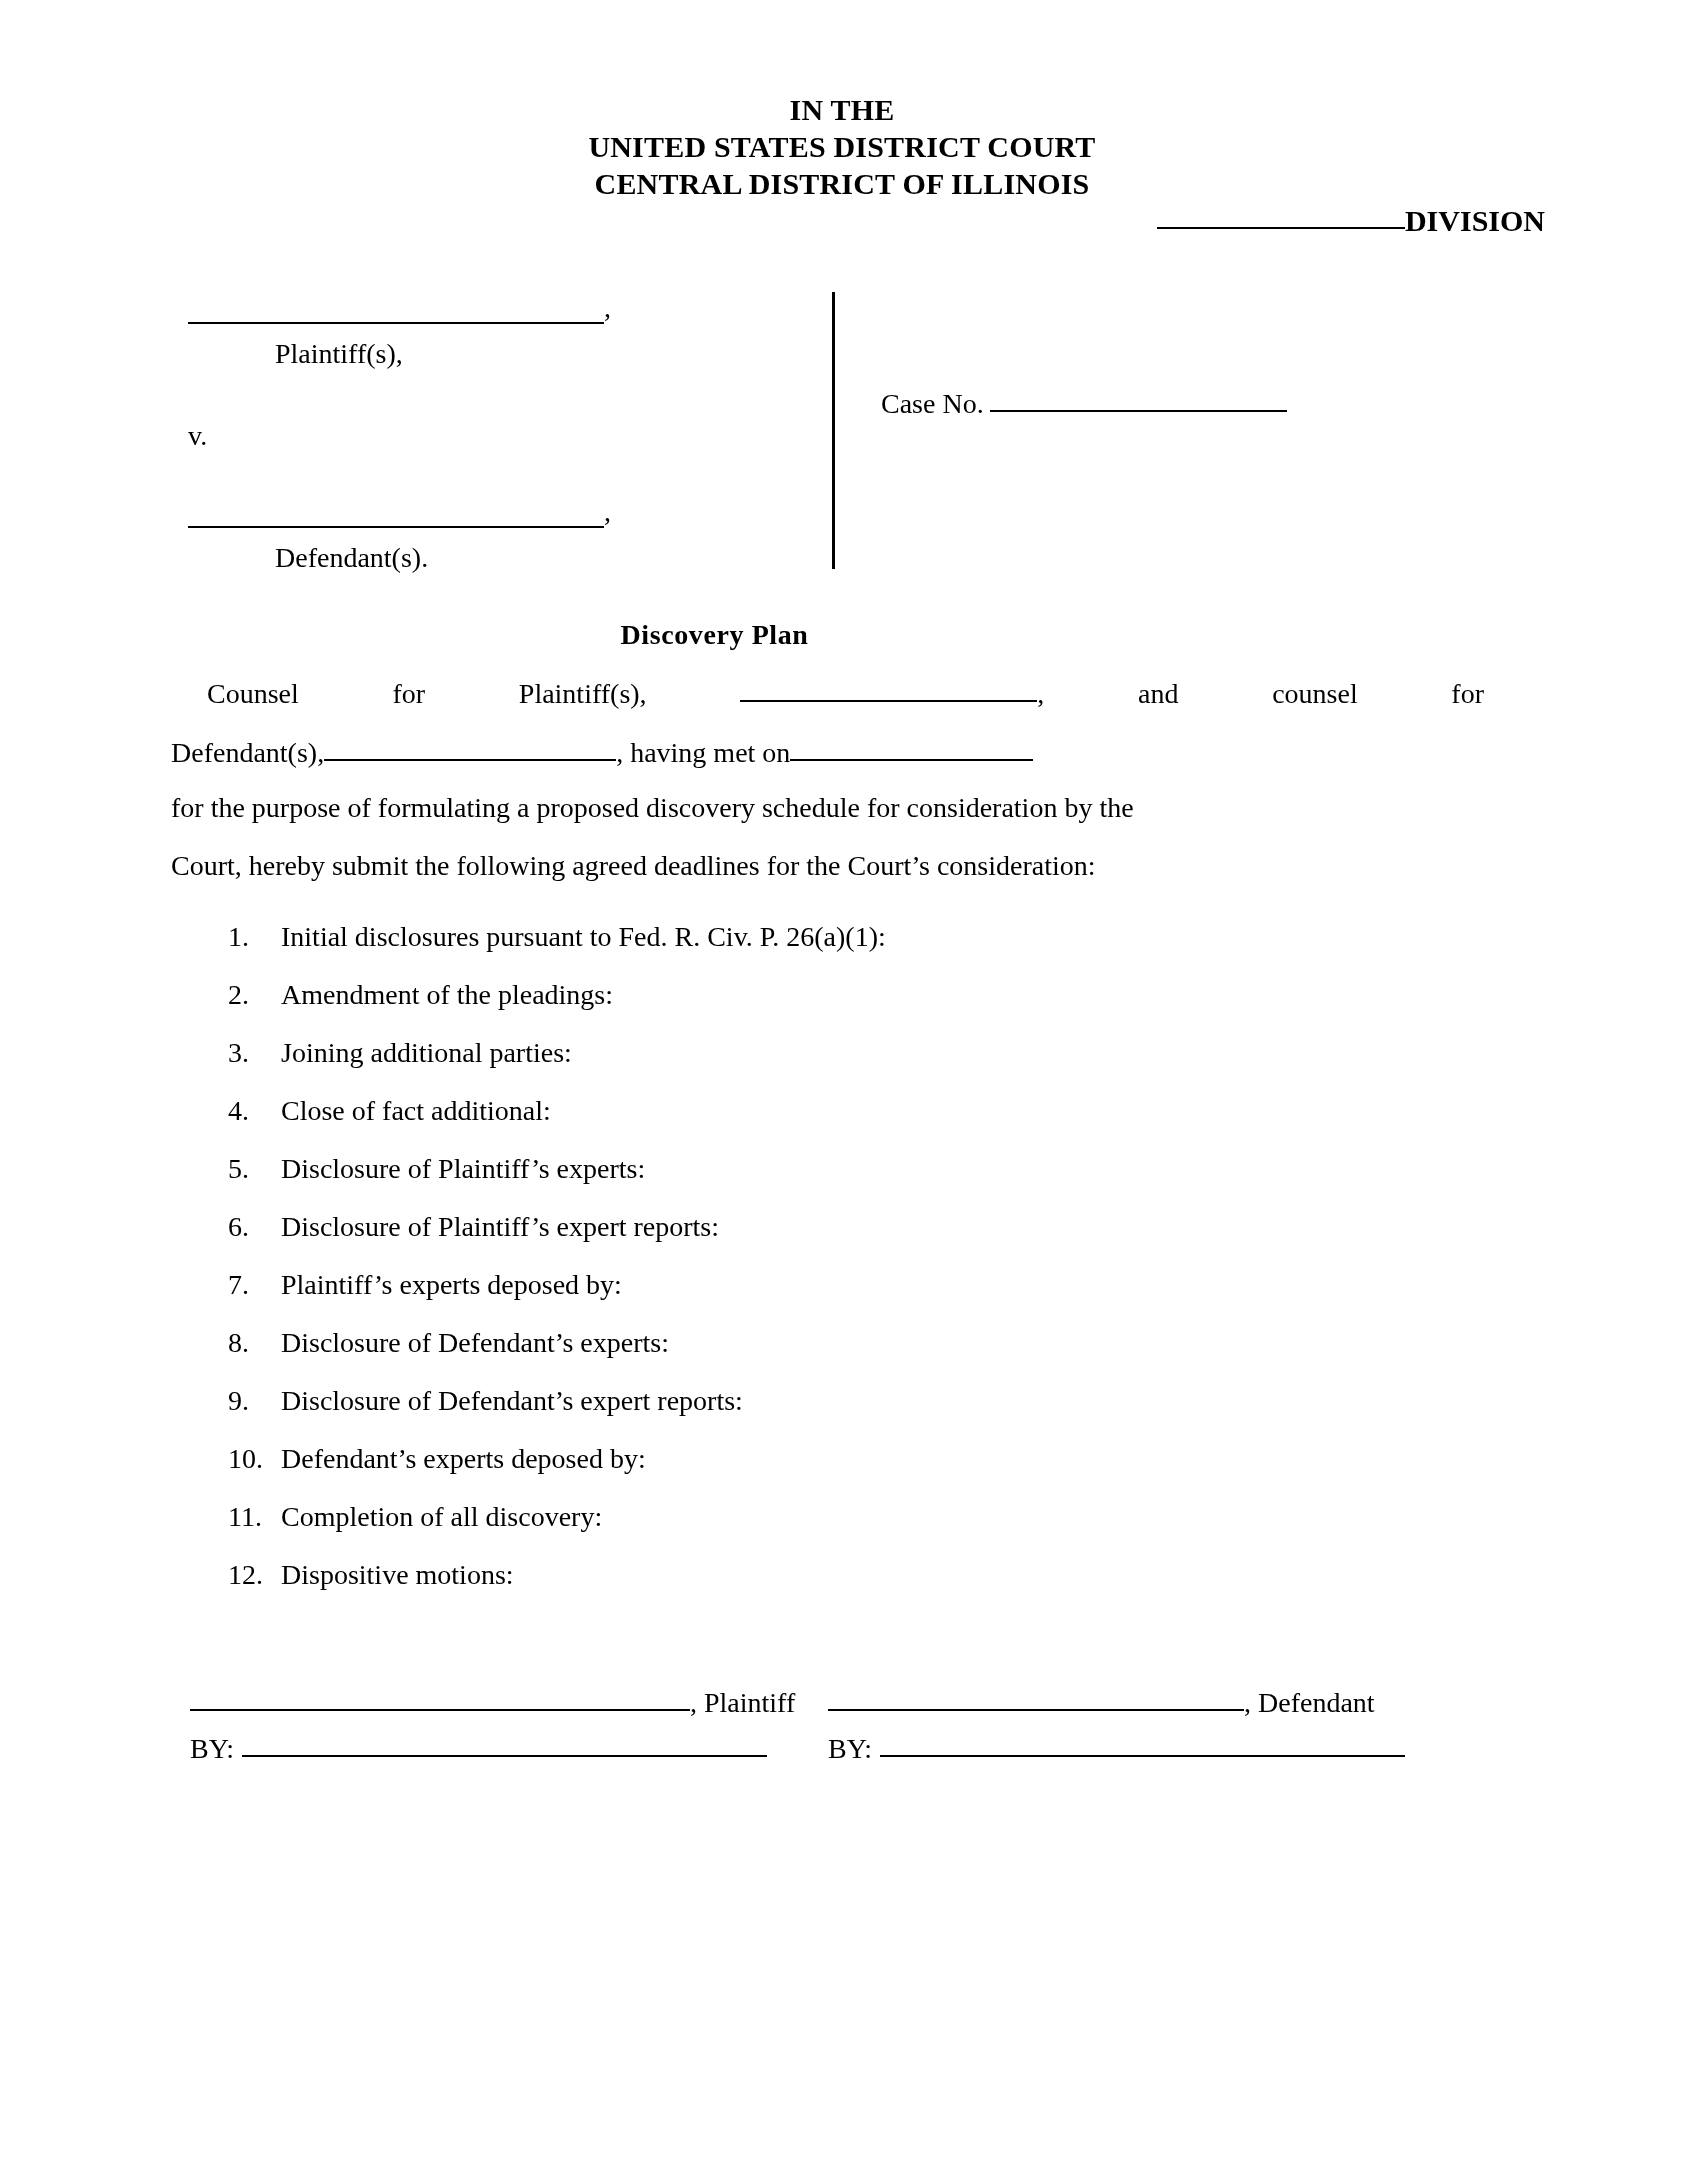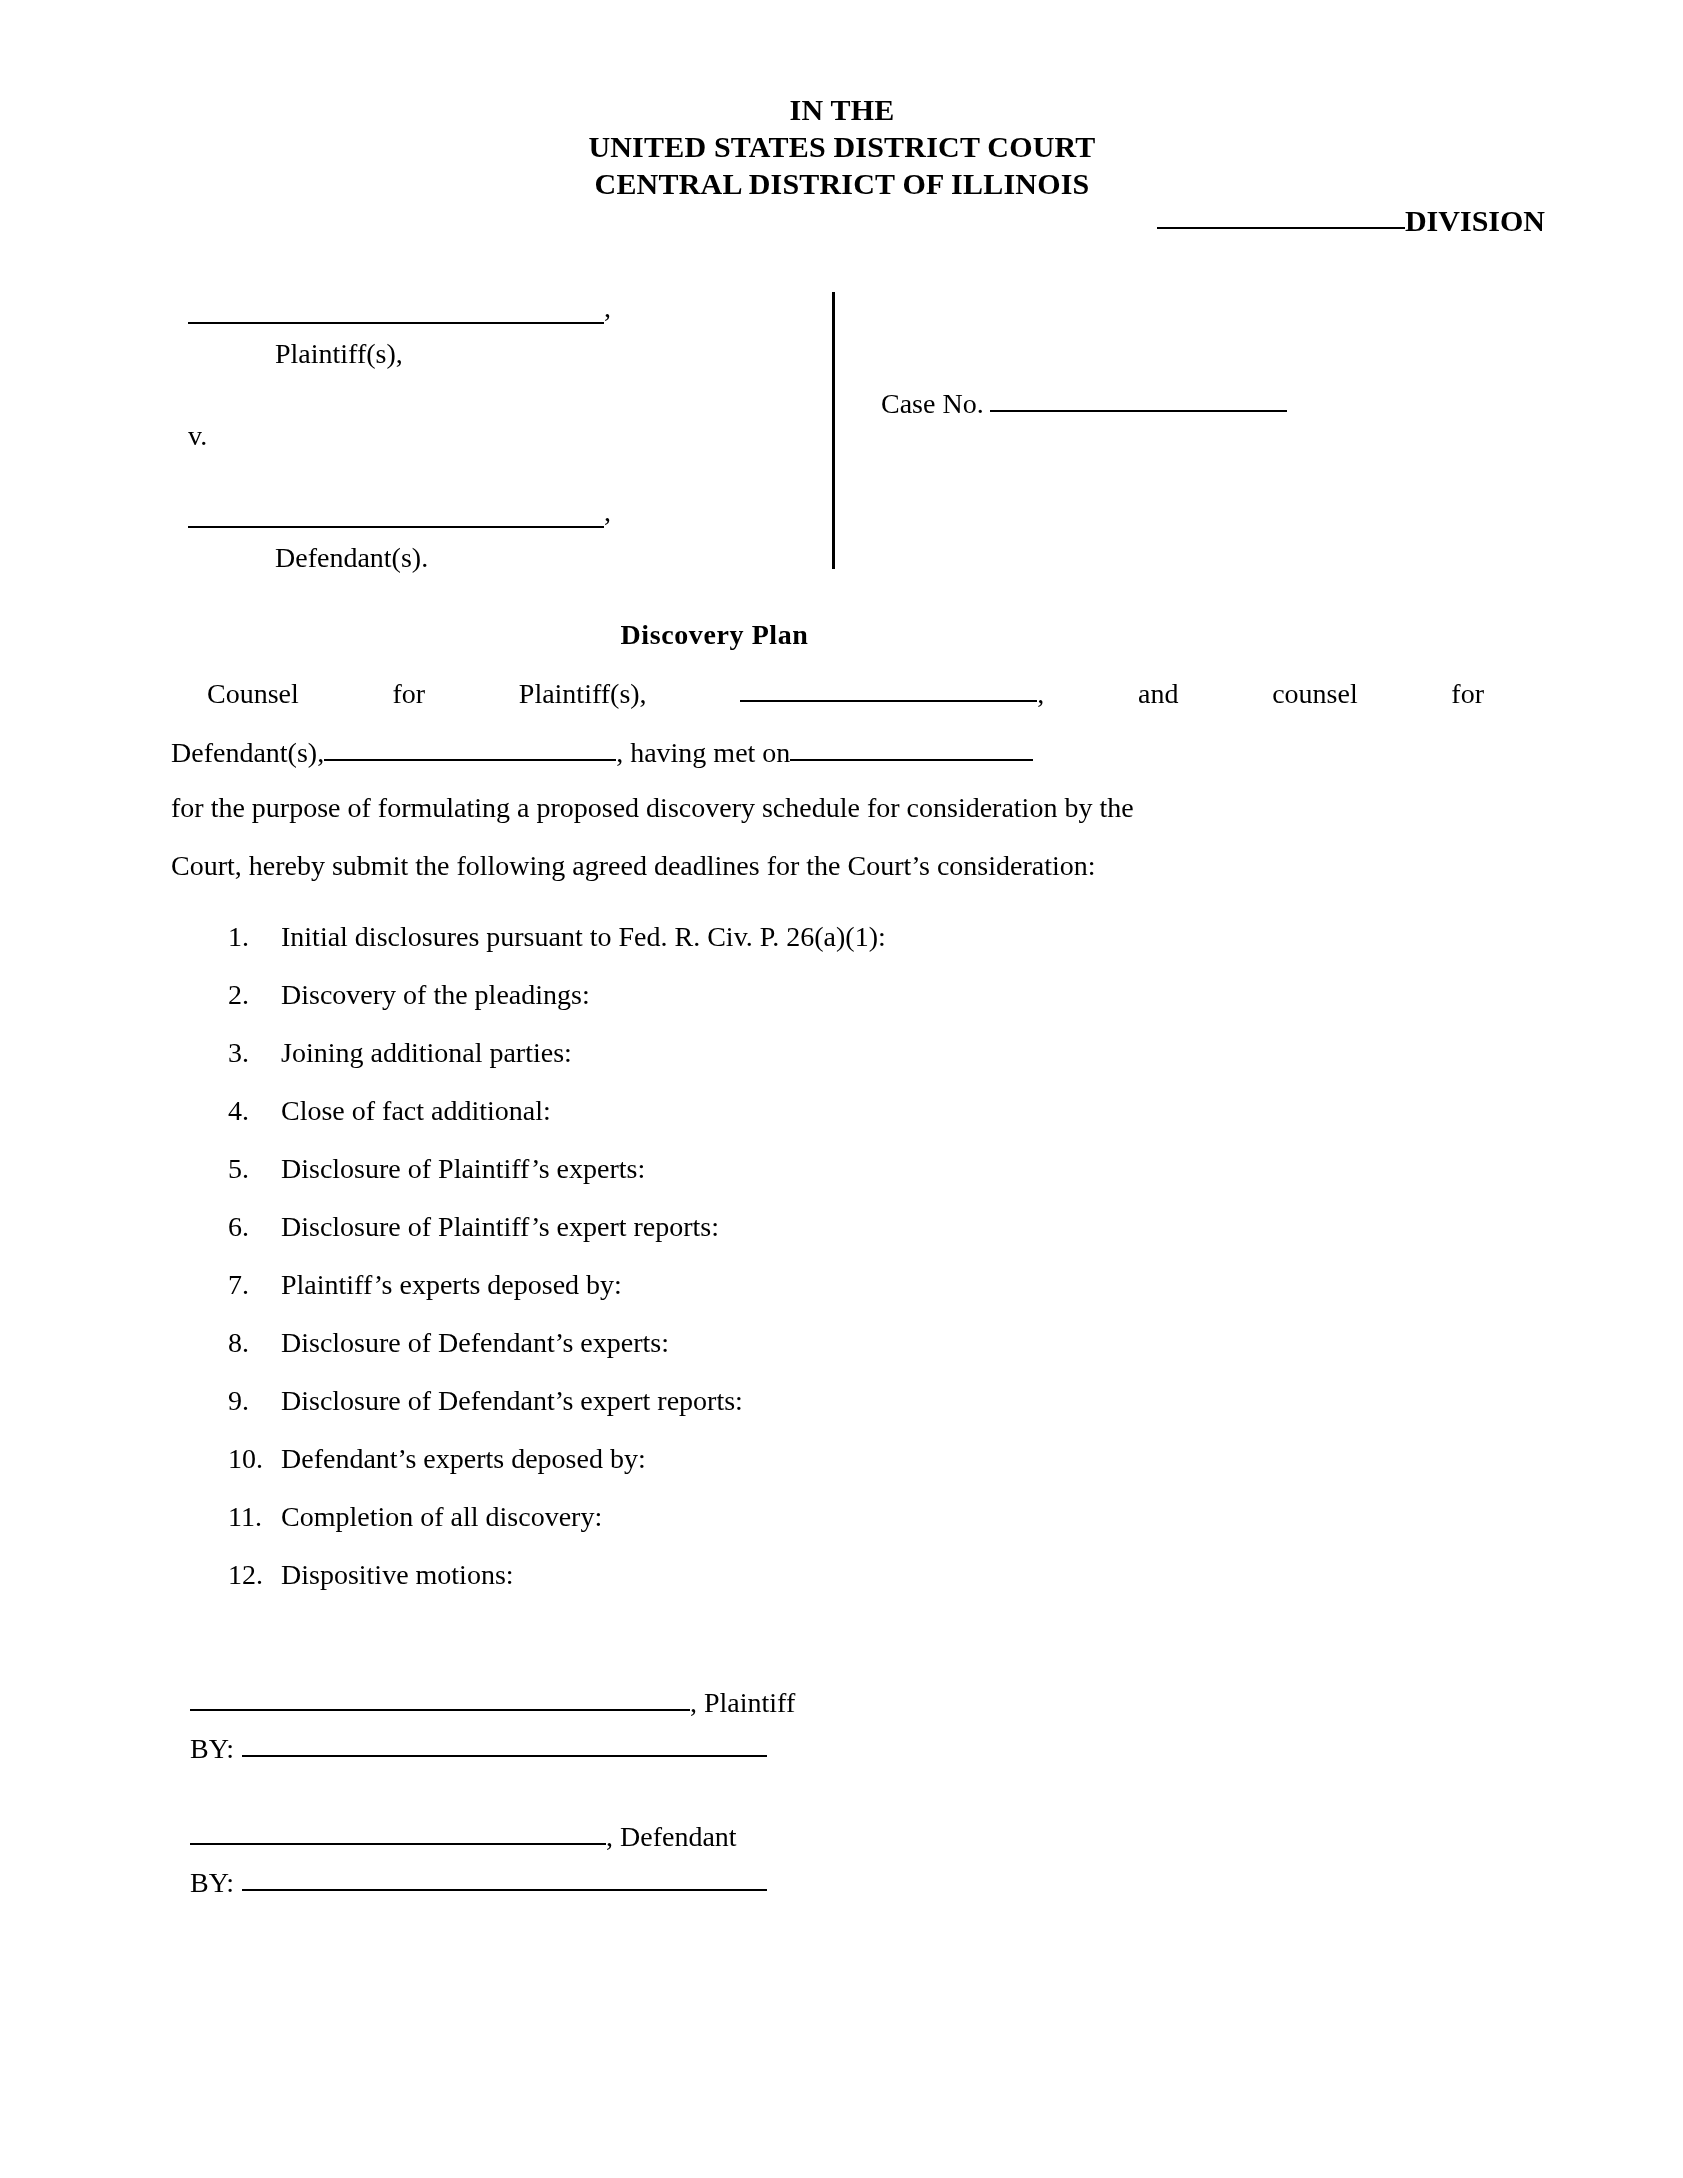--- a/index.html
+++ b/index.html
@@ -201,21 +201,20 @@
   .sig-block {
     position: absolute;
     left: 190px;
     top: 1683px;
     width: 1287px;
     font-size: 28px;
   }
   .sig-cols {
     display: flex;
     gap: 44px;
-    flex-direction: column;
   }
   .sig-col {
     width: 594px;
   }
   .sig-name-row {
     white-space: nowrap;
     height: 44px;
   }
   .sig-rule {
     display: inline-block;
@@ -311,21 +310,21 @@
   <div class="cont-line" style="top:792px">for the purpose of formulating a proposed discovery schedule for consideration by the</div>
   <div class="cont-line" style="top:850px">Court, hereby submit the following agreed deadlines for the Court’s consideration:</div>
 
   <div class="deadline-list">
     <div class="dl-item">
         <span class="dl-num">1.</span>
         <span class="dl-text">Initial disclosures pursuant to Fed. R. Civ. P. 26(a)(1):</span>
       </div>
     <div class="dl-item">
         <span class="dl-num">2.</span>
-        <span class="dl-text">Discovery of the pleadings:</span>
+        <span class="dl-text">Amendment of the pleadings:</span>
       </div>
     <div class="dl-item">
         <span class="dl-num">3.</span>
         <span class="dl-text">Joining additional parties:</span>
       </div>
     <div class="dl-item">
         <span class="dl-num">4.</span>
         <span class="dl-text">Close of fact additional:</span>
       </div>
     <div class="dl-item">

